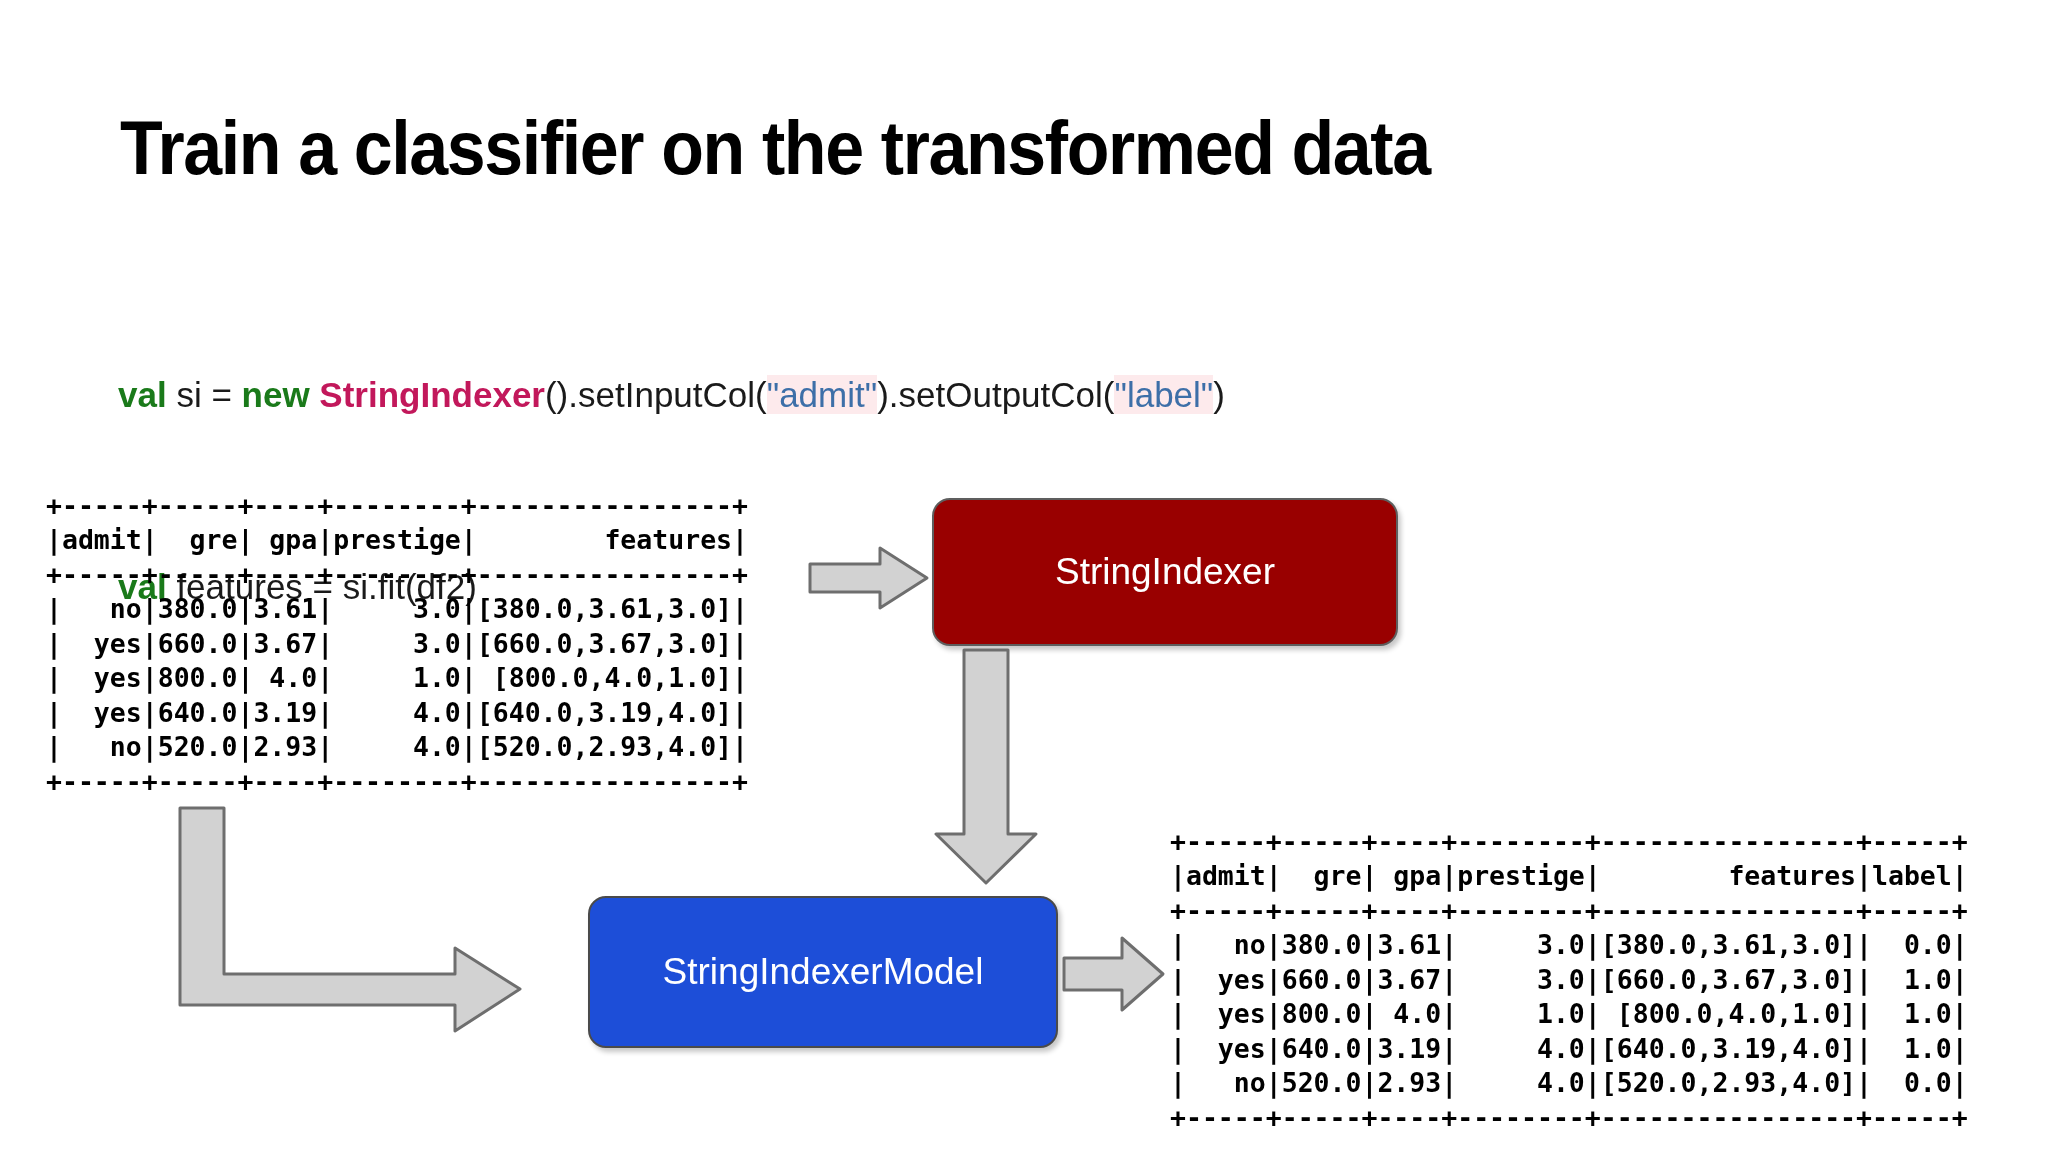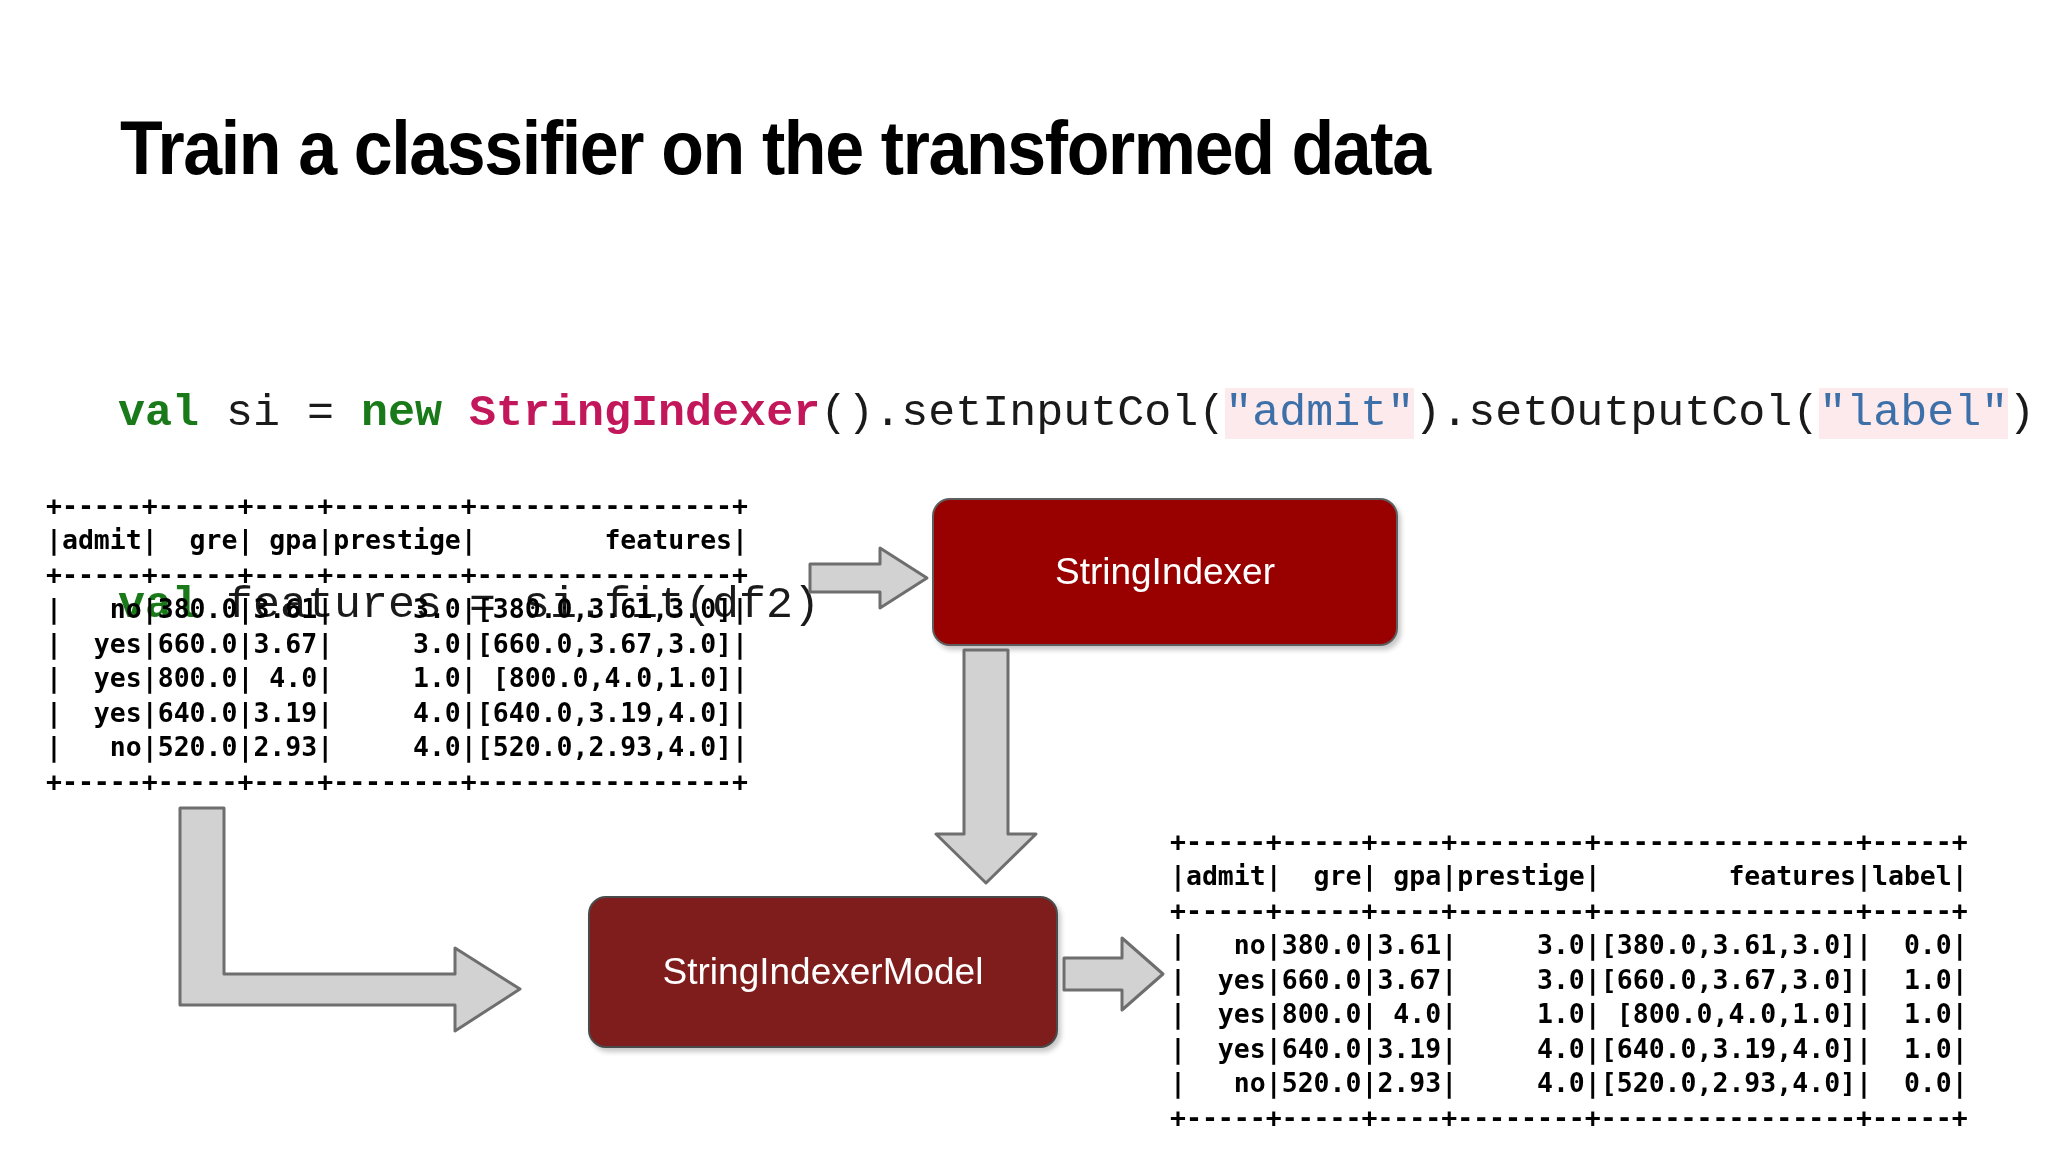--- a/index.html
+++ b/index.html
@@ -28,23 +28,23 @@
     white-space: nowrap;
     transform: scaleX(0.92);
     transform-origin: left center;
     line-height: 1.05;
   }
 
   
   #code-block {
     position: absolute;
     left: 118px;
-    top: 254px;
-    font-family: Liberation Mono, monospace;
-    font-size: 45px;
+    top: 235px;
+    font-family: Liberation Sans, sans-serif;
+    font-size: 35px;
     line-height: 64px;
     white-space: pre;
     color: #1a1a1a;
   }
   .code-line { white-space: pre; }
   .kw      { color: #1a7a1a; font-weight: bold; }
   .cls     { color: #c2185b; font-weight: bold; }
   .str     { color: #3d6fa8; background: #fdeaec; }
   .plain   { color: #1a1a1a; }
 
@@ -127,21 +127,21 @@
 </div>
 
 <svg class="arrow-svg" id="arrow-si-down" width="108" height="238" viewBox="0 0 108 238">
   <polygon points="32,2 76,2 76,186 104,186 54,235 4,186 32,186" fill="#d2d2d2" stroke="#6e6e6e" stroke-width="3" stroke-linejoin="round"></polygon>
 </svg>
 
 <svg class="arrow-svg" id="arrow-elbow-left" width="345" height="235" viewBox="0 0 345 235">
   <polygon points="2,2 46,2 46,168 277,168 277,142 342,183 277,225 277,199 2,199" fill="#d2d2d2" stroke="#6e6e6e" stroke-width="3" stroke-linejoin="round"></polygon>
 </svg>
 
-<div class="node-box" id="box-stringindexermodel" style="background: #7f1d1d; color: rgb(255, 255, 255);">
+<div class="node-box" id="box-stringindexermodel" style="background: #1d4ed8; color: rgb(255, 255, 255);">
   <span>StringIndexerModel</span>
 </div>
 
 <svg class="arrow-svg" id="arrow-model-to-table" width="104" height="80" viewBox="0 0 104 80">
   <polygon points="2,24 60,24 60,4 101,40 60,76 60,56 2,56" fill="#d2d2d2" stroke="#6e6e6e" stroke-width="3" stroke-linejoin="round"></polygon>
 </svg>
 
 <pre class="ascii-table" id="table-output">+-----+-----+----+--------+----------------+-----+
 |admit|  gre| gpa|prestige|        features|label|
 +-----+-----+----+--------+----------------+-----+

